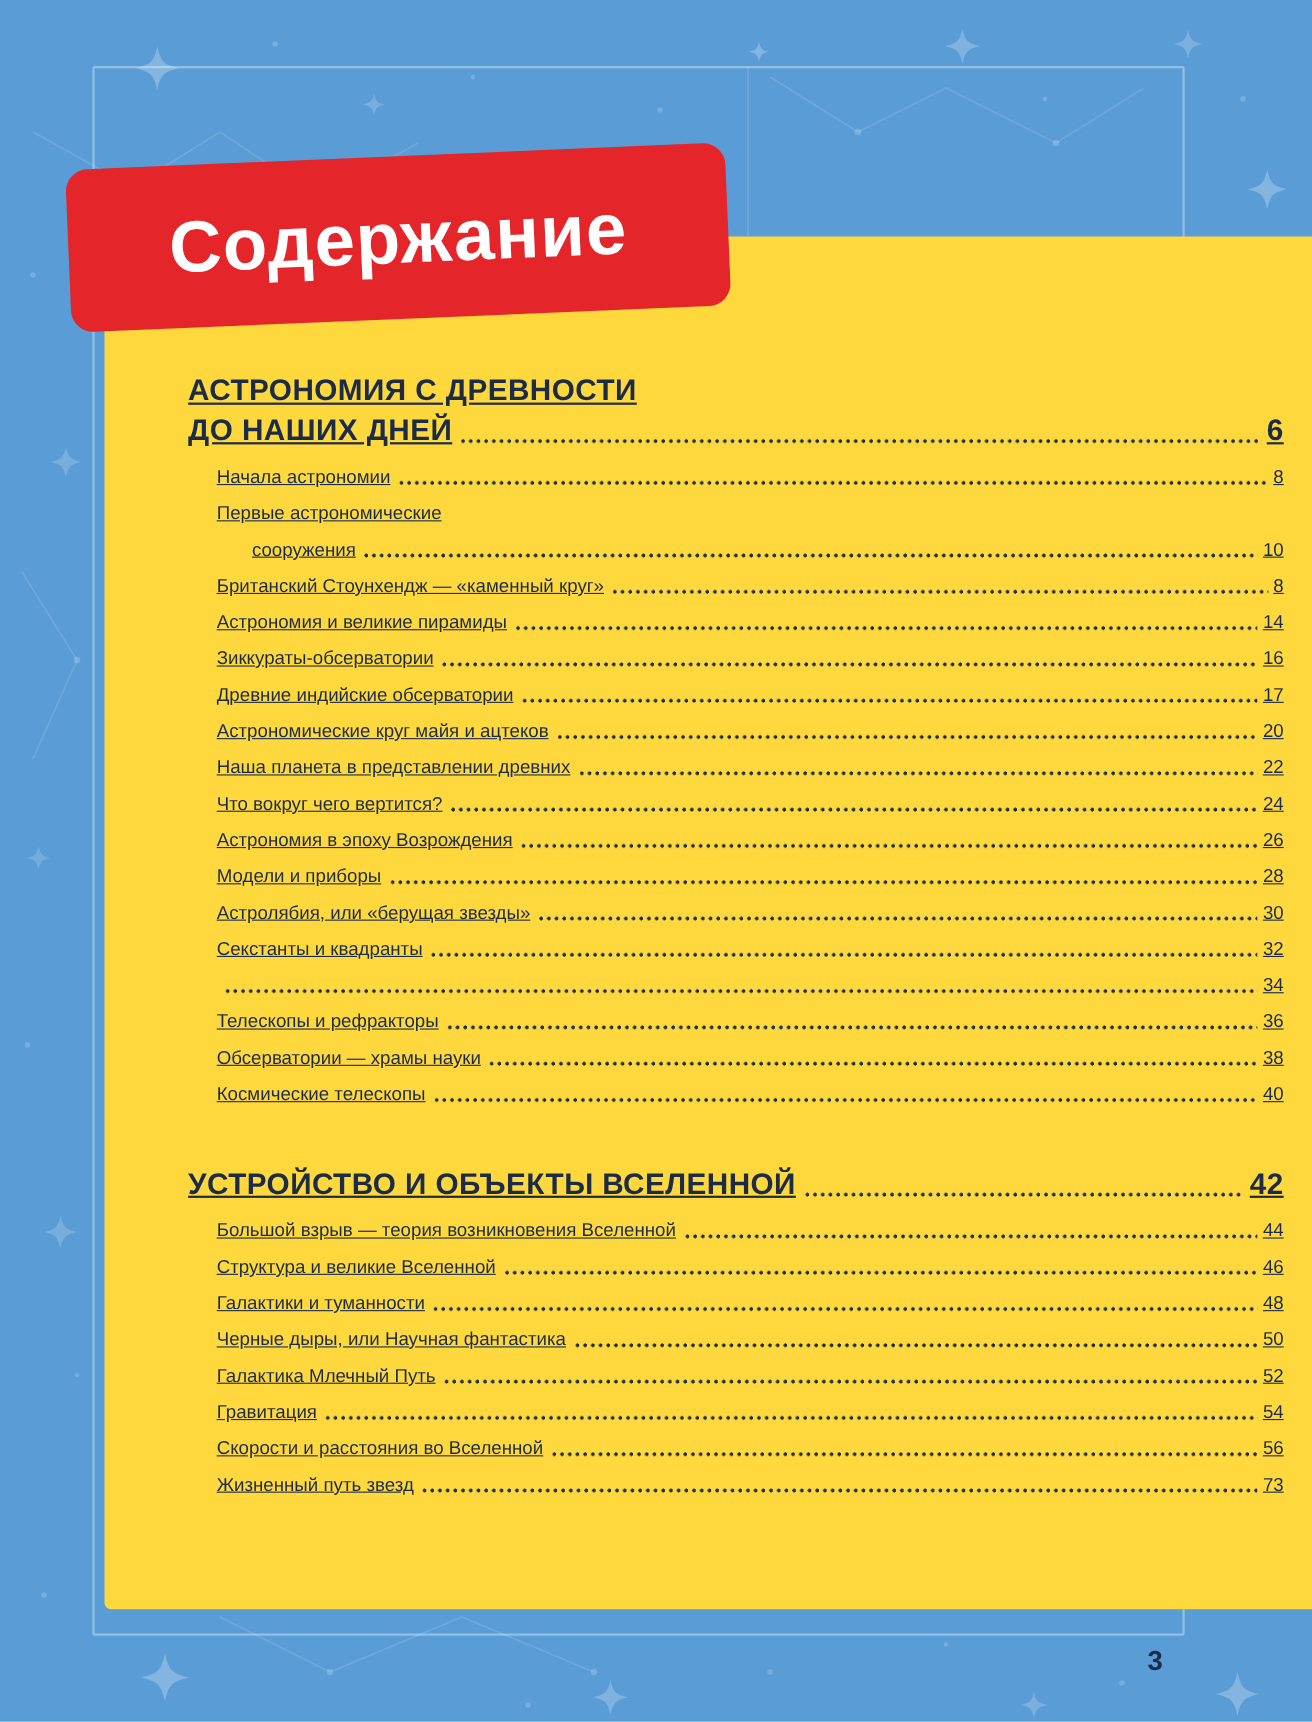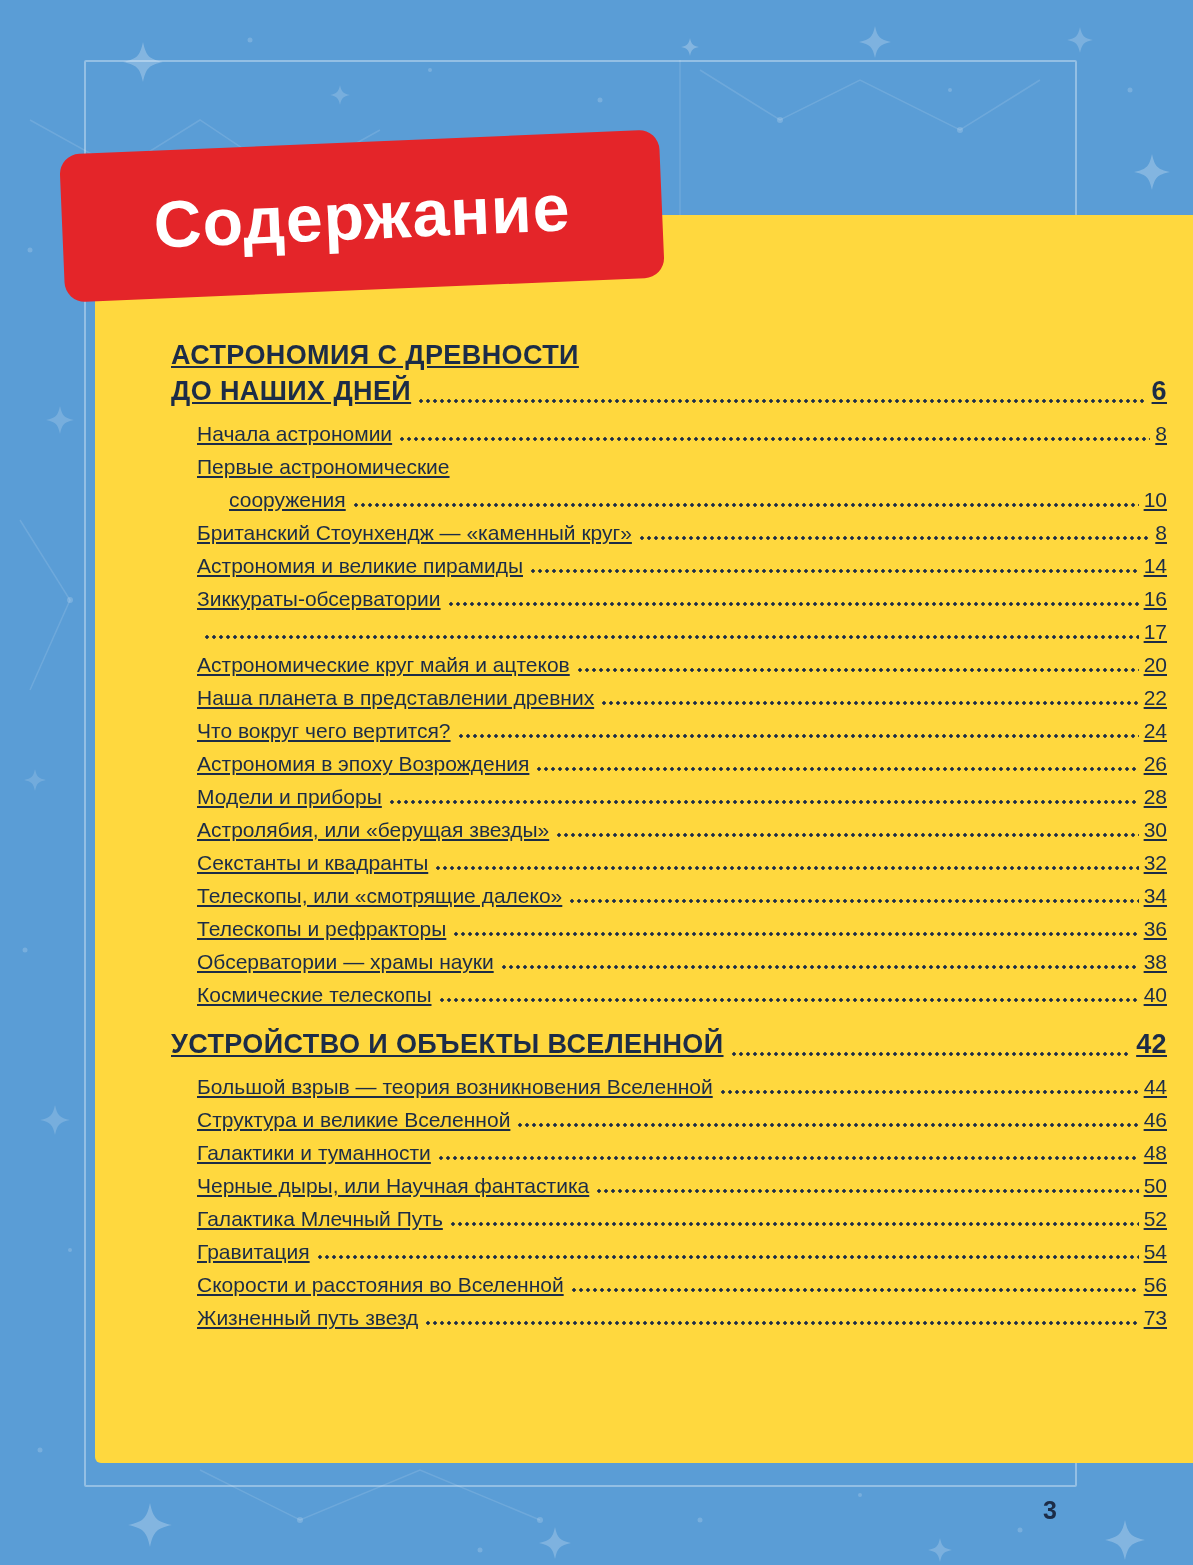--- a/index.html
+++ b/index.html
@@ -46,22 +46,22 @@
     flex:1 1 auto;min-width:18px;
     height:4px;margin:0 3px 4px 8px;
     background-image:radial-gradient(circle at 2px 2px, var(--navy) 1.5px, transparent 1.9px);
     background-size:7px 4px;
     background-repeat:repeat-x;
   }
   .pg{margin-left:2px;}
   .sec{font-size:27px;font-weight:bold;letter-spacing:0.4px;line-height:36px;}
   .sec .dots{margin-bottom:6px;}
   .sec1{margin-bottom:14px;}
-  .sec2{margin-top:20px;margin-bottom:14px;}
-  .entries{margin-left:26px;font-size:21px;line-height:22px;}
+  .sec2{margin-top:52px;margin-bottom:14px;}
+  .entries{margin-left:26px;font-size:17px;line-height:22px;}
   .entry{margin-top:11px;}
   .indent{padding-left:32px;}
   .page-number{
     position:absolute;right:136px;top:1496px;
     font-size:25px;font-weight:bold;color:var(--navy);
   }
 </style>
 </head>
 <body>
 
@@ -158,20 +158,21 @@
       <span class="t">Астрономия и великие пирамиды</span>
       <span class="dots"></span>
       <span class="pg">14</span>
     </div>
     <div class="row entry">
       <span class="t">Зиккураты-обсерватории</span>
       <span class="dots"></span>
       <span class="pg">16</span>
     </div>
     <div class="row entry">
+      <span class="t">Древние индийские обсерватории</span>
       <span class="dots"></span>
       <span class="pg">17</span>
     </div>
     <div class="row entry">
       <span class="t">Астрономические круг майя и ацтеков</span>
       <span class="dots"></span>
       <span class="pg">20</span>
     </div>
     <div class="row entry">
       <span class="t">Наша планета в представлении древних</span>
@@ -197,21 +198,20 @@
       <span class="t">Астролябия, или «берущая звезды»</span>
       <span class="dots"></span>
       <span class="pg">30</span>
     </div>
     <div class="row entry">
       <span class="t">Секстанты и квадранты</span>
       <span class="dots"></span>
       <span class="pg">32</span>
     </div>
     <div class="row entry">
-      <span class="t">Телескопы, или «смотрящие далеко»</span>
       <span class="dots"></span>
       <span class="pg">34</span>
     </div>
     <div class="row entry">
       <span class="t">Телескопы и рефракторы</span>
       <span class="dots"></span>
       <span class="pg">36</span>
     </div>
     <div class="row entry">
       <span class="t">Обсерватории — храмы науки</span>

